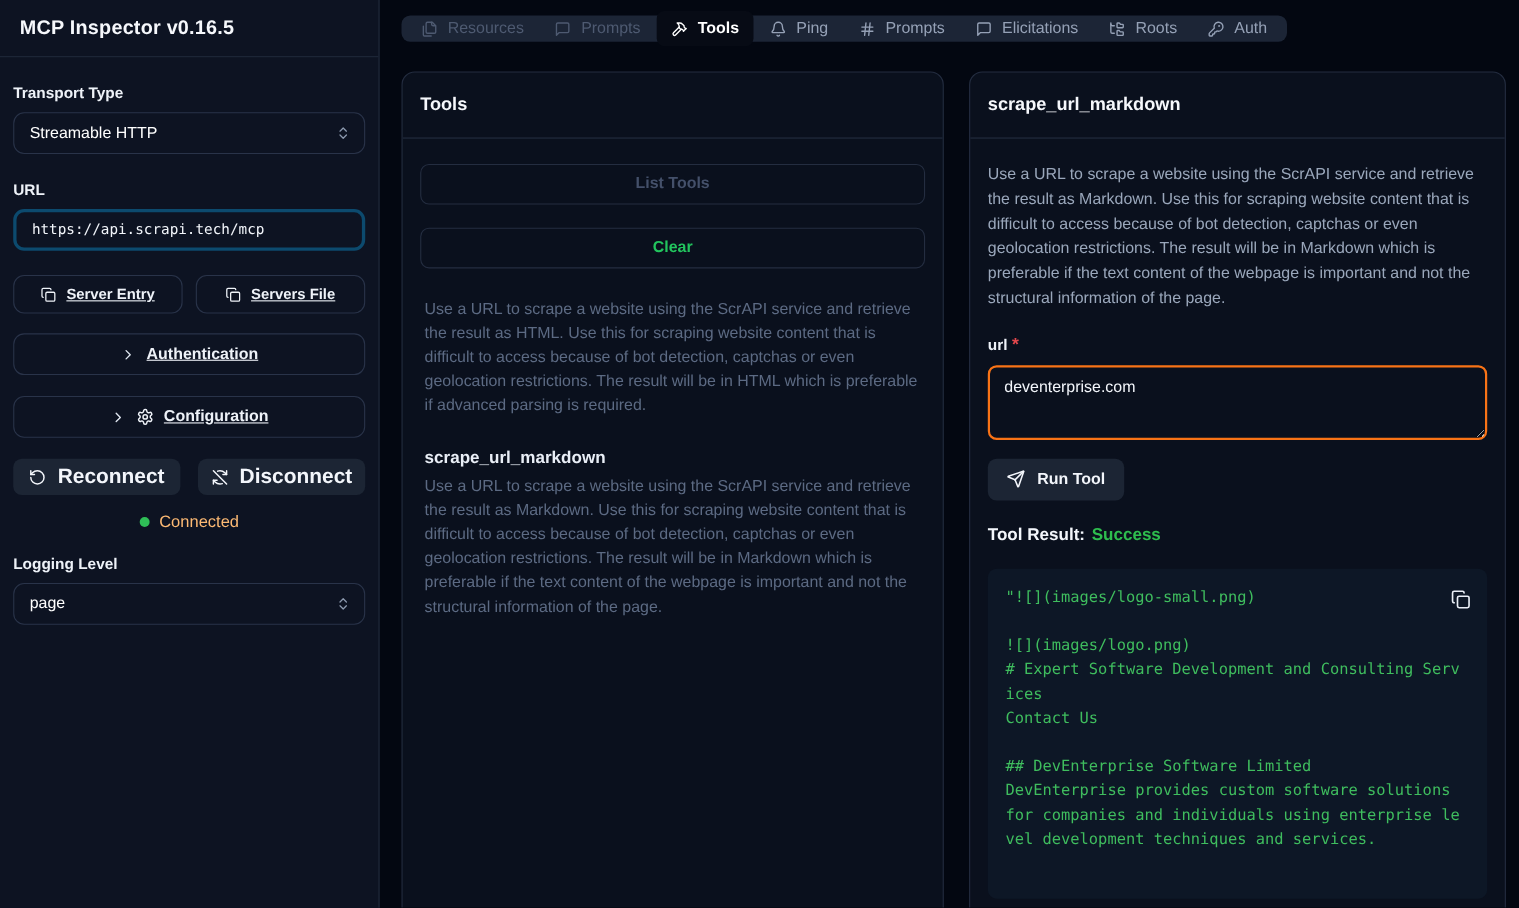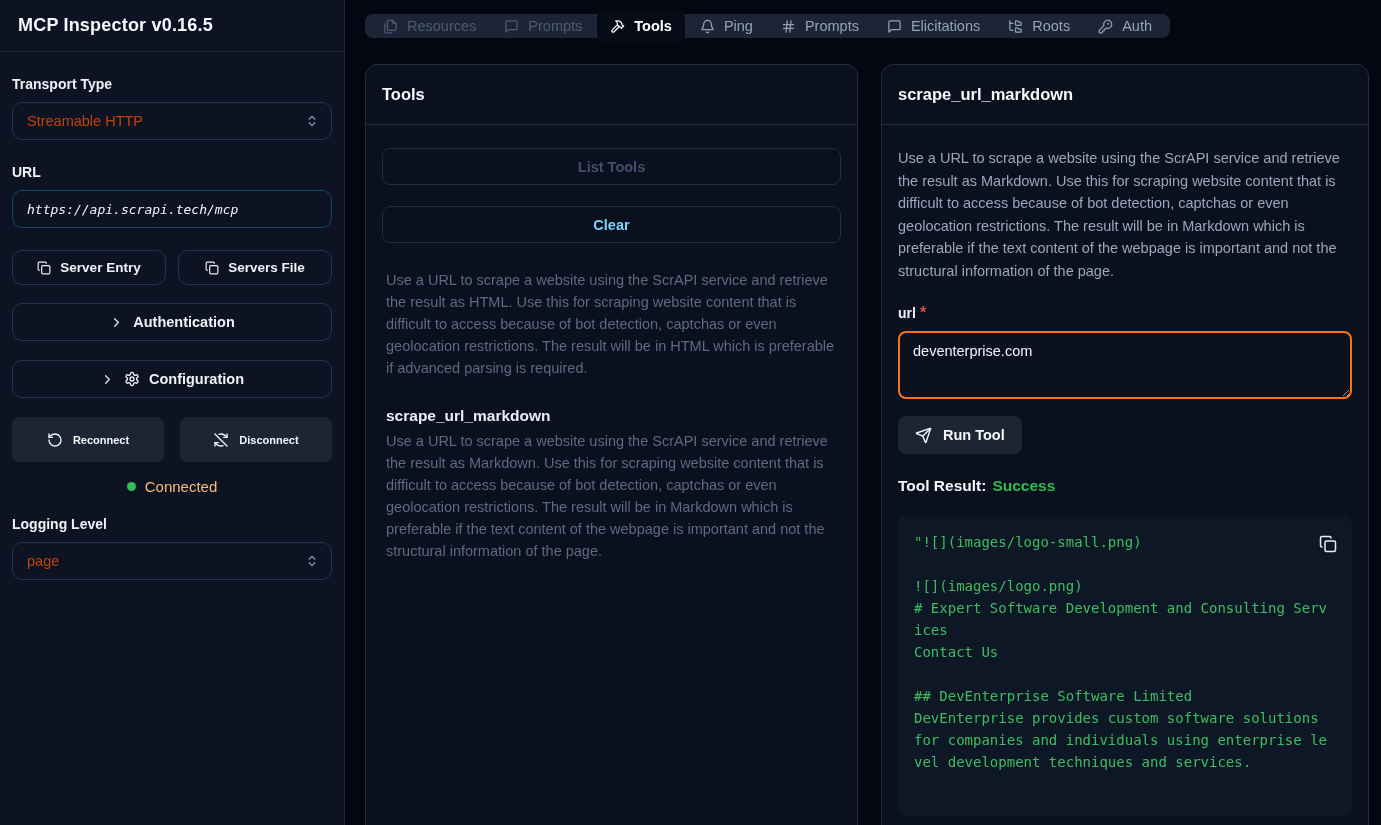--- a/index.html
+++ b/index.html
@@ -23,47 +23,47 @@
   }
   .sb-title { font-size: 18px; font-weight: 700; color: #f6f8fc; letter-spacing: .2px; }
   .sb-body { padding: 24px 12px 0 12px; }
   .sb-label { display: block; font-size: 14px; font-weight: 700; color: #eef2f8; margin-bottom: 10px; }
   .sb-label.spaced { margin-top: 24px; }
   .select {
     height: 38px; width: 100%;
     border: 1px solid #293349; border-radius: 10px;
     display: flex; align-items: center; justify-content: space-between;
     padding: 0 12px 0 14px; background: transparent;
-    color: #c2410c; font-size: 14.5px; cursor: pointer;
+    color: #ffffff; font-size: 14.5px; cursor: pointer;
   }
   .select .chevrons { color: #8b98ad; }
   .text-input {
     height: 38px; width: 100%;
-    border: 1px solid #0c4a6e; border-radius: 10px;
+    border: 3px solid #0c4a6e; border-radius: 10px;
     background: transparent; color: #f3f6fb;
     padding: 0 14px; font-family: "DejaVu Sans Mono", monospace; font-size: 13px;
     outline: none;
-    font-style: italic;
   }
   .btn-row { display: flex; gap: 12px; margin-top: 22px; }
   .btn-row.wider-gap { gap: 16px; margin-top: 19px; }
   .btn-outline, .btn-collapse {
     flex: 1; height: 35px;
     border: 1px solid #293349; border-radius: 10px; background: transparent;
     color: #eef2f8; font-family: inherit; font-size: 13.5px; font-weight: 600;
     display: flex; align-items: center; justify-content: center; gap: 9px;
     cursor: pointer;
+    text-decoration: underline;
   }
   .btn-collapse { width: 100%; height: 38px; margin-top: 19px; font-size: 14.5px; }
   .btn-collapse.first { margin-top: 18px; }
   .btn-collapse .chev { color: #dfe6f0; }
   .btn-secondary {
-    flex: 1; height: 45px; border: none; border-radius: 8px;
+    flex: 1; height: 33px; border: none; border-radius: 8px;
     background: #1c2534; color: #f3f6fb;
-    font-family: inherit; font-size: 11px; font-weight: 600;
+    font-family: inherit; font-size: 19px; font-weight: 600;
     display: flex; align-items: center; justify-content: center; gap: 10px;
     cursor: pointer;
   }
   .status-row {
     display: flex; align-items: center; justify-content: center; gap: 9px;
     margin-top: 13px; height: 22px; font-size: 15px; color: #fdba74;
   }
   .status-dot { width: 9px; height: 9px; border-radius: 50%; }
 
   
@@ -95,21 +95,21 @@
   }
   .card-title { font-size: 16.5px; font-weight: 700; color: #f6f8fc; }
 
   .tools-content { padding: 23px 16px 0 16px; }
   .wide-btn {
     display: block; width: 100%; height: 37px;
     border: 1px solid #242d40; border-radius: 8px; background: transparent;
     font-family: inherit; font-size: 14.5px; font-weight: 600; cursor: pointer;
   }
   .wide-btn.dimmed { color: #44506a; margin-bottom: 21px; }
-  .wide-btn.normal { color: #7dd3fc; }
+  .wide-btn.normal { color: #22c55e; }
   .tool-list { padding: 26px 20px 0 20px; }
   .tool-item { margin-bottom: 28px; cursor: pointer; }
   .tool-name { font-size: 15.5px; font-weight: 600; color: #e9eef6; margin-bottom: 5px; }
   .tool-desc { font-size: 14.5px; line-height: 22px; color: #5c6a83; }
 
   .detail-content { padding: 22px 16px 0 16px; }
   .detail-desc { font-size: 14.5px; line-height: 22.5px; color: #9aa7bb; margin-bottom: 22px; }
   .field-label { font-size: 14px; font-weight: 700; color: #eef2f8; }
   .required-star { color: #e5484d; margin-left: 4px; font-weight: 700; }
   .field-textarea {

